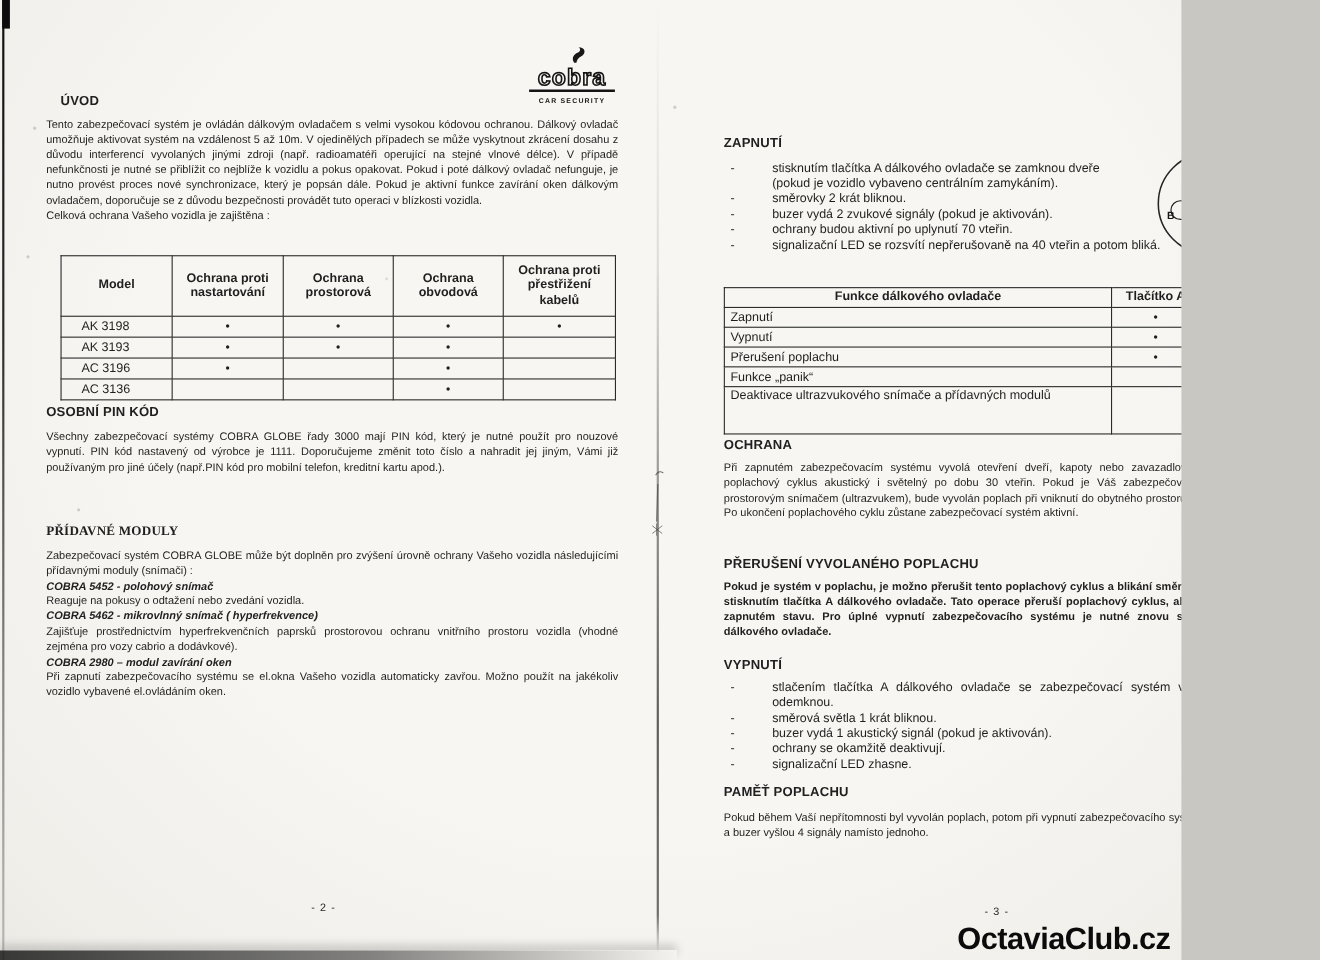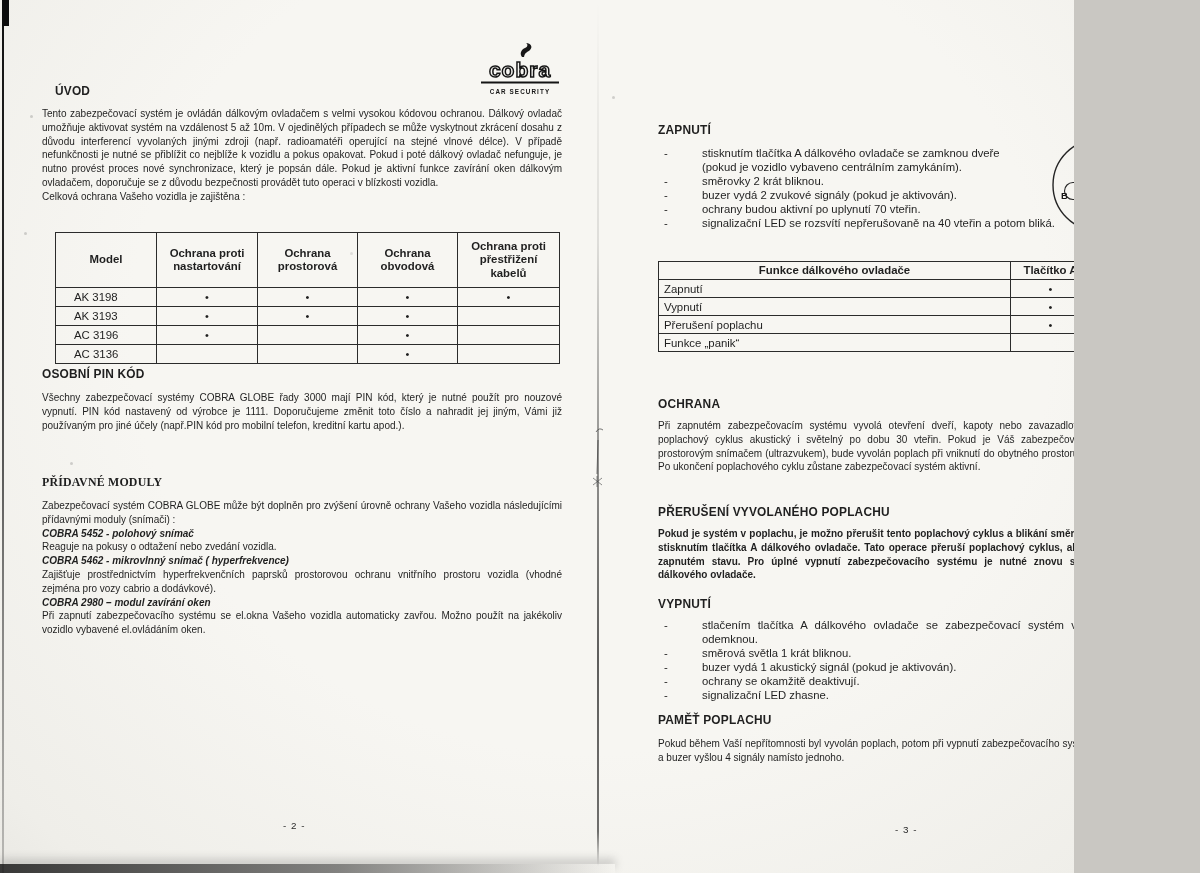--- a/index.html
+++ b/index.html
@@ -227,20 +227,25 @@
       <tr>
         <td class="lbl">Přerušení poplachu</td>
         <td class="dot">•</td>
         <td class="dot"></td>
       </tr>
       <tr>
         <td class="lbl">Funkce „panik“</td>
         <td class="dot"></td>
         <td class="dot">•</td>
       </tr>
+      <tr class="tall">
+        <td class="lbl">Deaktivace ultrazvukového snímače a přídavných modulů</td>
+        <td class="dot"></td>
+        <td class="dot">•</td>
+      </tr>
     </tbody>
   </table>
 
   <h2 class="abs" style="left:658px;top:397px;">OCHRANA</h2>
   <p class="abs" style="left:658px;top:419px;width:512px;">Při zapnutém zabezpečovacím systému vyvolá otevření dveří, kapoty nebo zavazadlového prostoru jeden poplachový cyklus akustický i světelný po dobu 30 vteřin. Pokud je Váš zabezpečovací systém vybaven prostorovým snímačem (ultrazvukem), bude vyvolán poplach při vniknutí do obytného prostoru (např.rozbitím skla). Po ukončení poplachového cyklu zůstane zabezpečovací systém aktivní.</p>
 
   <h2 class="abs" style="left:658px;top:505px;">PŘERUŠENÍ VYVOLANÉHO POPLACHU</h2>
   <p class="abs" style="left:658px;top:527px;width:512px;font-weight:bold;">Pokud je systém v poplachu, je možno přerušit tento poplachový cyklus a blikání směrových světel jedním stisknutím tlačítka A dálkového ovladače. Tato operace přeruší poplachový cyklus, ale systém zůstane v zapnutém stavu. Pro úplné vypnutí zabezpečovacího systému je nutné znovu stisknout tlačítko A dálkového ovladače.</p>
 
   <h2 class="abs" style="left:658px;top:597px;">VYPNUTÍ</h2>
@@ -250,14 +255,15 @@
     <li><span>buzer vydá 1 akustický signál (pokud je aktivován).</span></li>
     <li><span>ochrany se okamžitě deaktivují.</span></li>
     <li><span>signalizační LED zhasne.</span></li>
   </ul>
 
   <h2 class="abs" style="left:658px;top:713px;">PAMĚŤ POPLACHU</h2>
   <p class="abs" style="left:658px;top:737px;width:512px;">Pokud během Vaší nepřítomnosti byl vyvolán poplach, potom při vypnutí zabezpečovacího systému směrová světla a buzer vyšlou 4 signály namísto jednoho.</p>
 
   <div class="abs pagenum" style="left:895px;top:824px;">- 3 -</div>
 
+  <div class="abs watermark" style="right:10px;top:838px;">OctaviaClub.cz</div>
 
 </div>
 
 </body></html>

